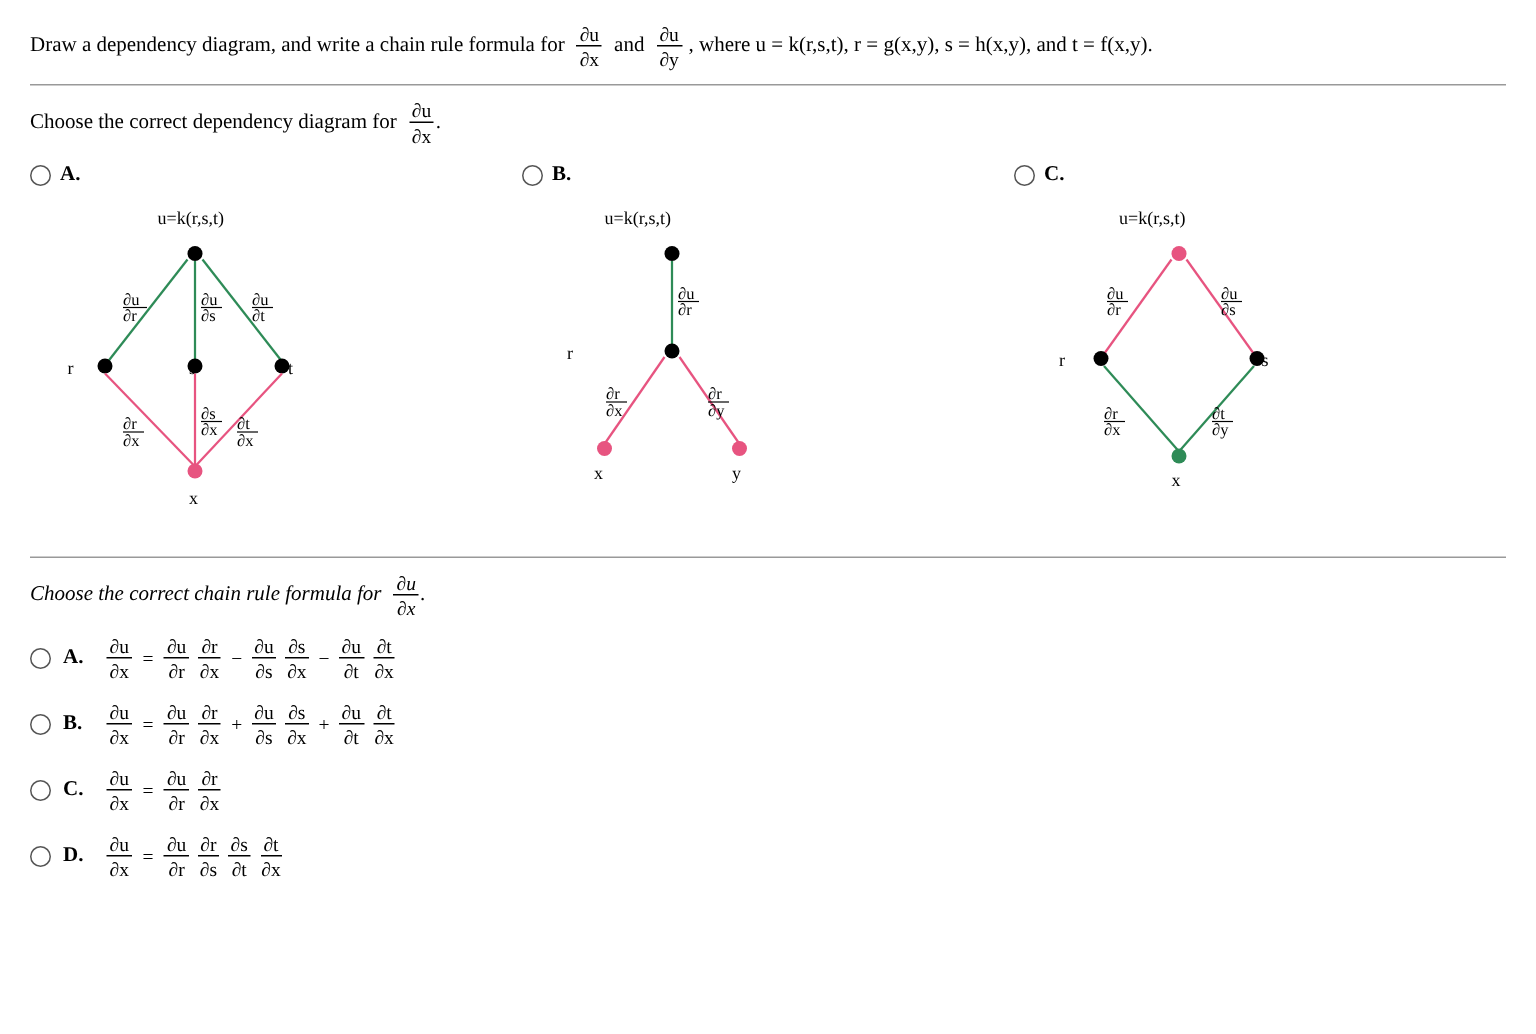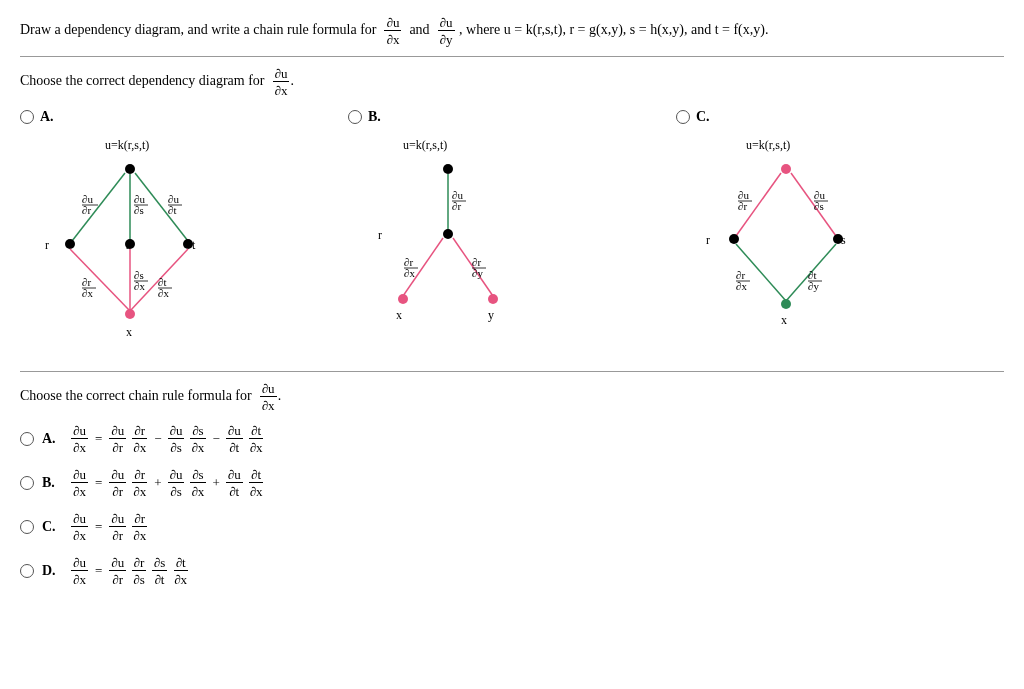--- a/index.html
+++ b/index.html
@@ -75,20 +75,21 @@
     }
 
     
     .diagram-svg {
       margin-left: 10px;
     }
 
     
     .chain-rule-section {
       margin-top: 10px;
+      font-style: italic;
     }
     .chain-options {
       margin-top: 10px;
     }
     .chain-option-row {
       display: flex;
       align-items: center;
       margin-bottom: 14px;
       gap: 8px;
     }

